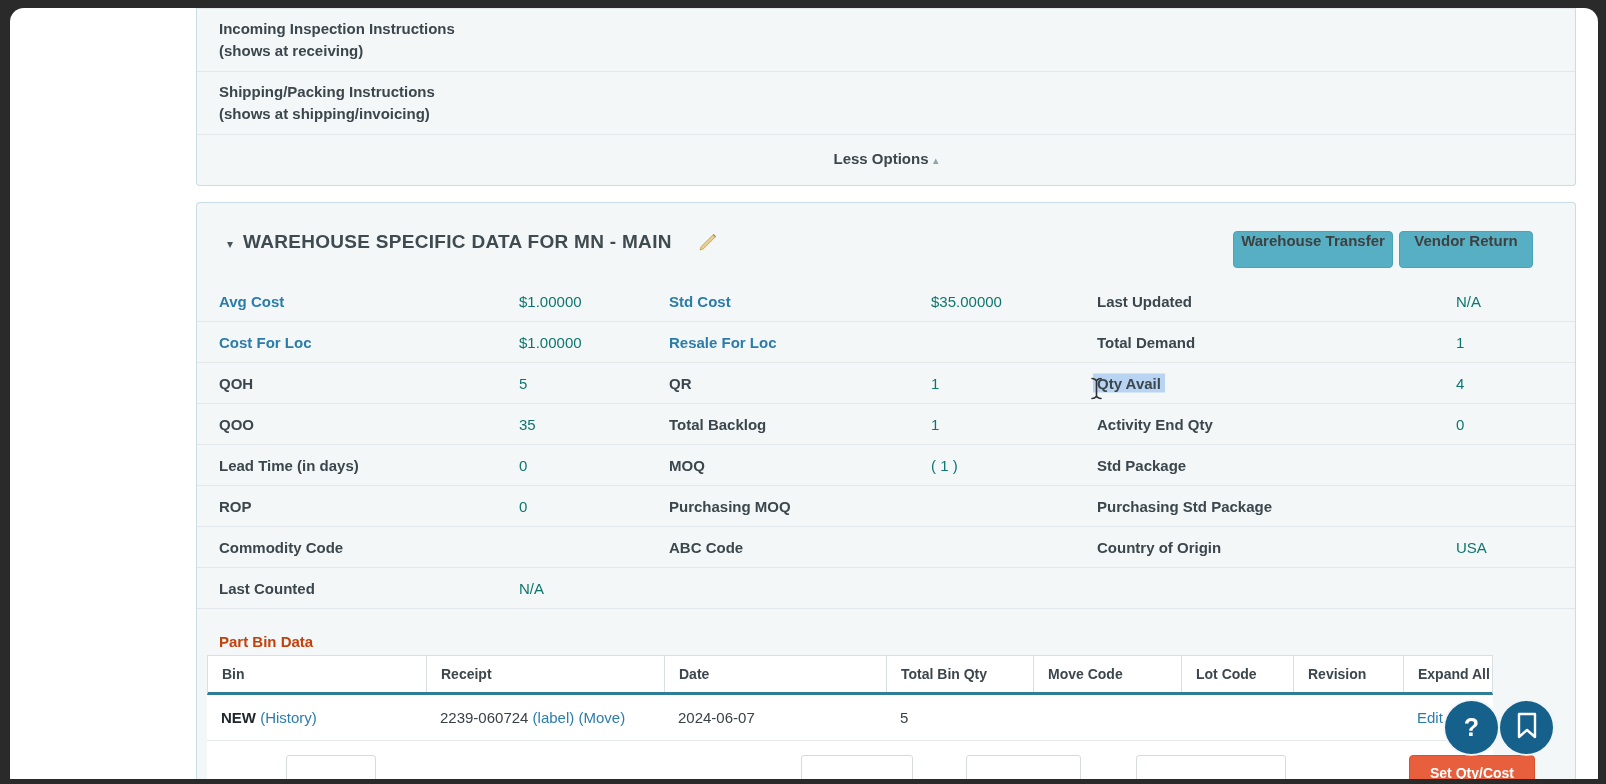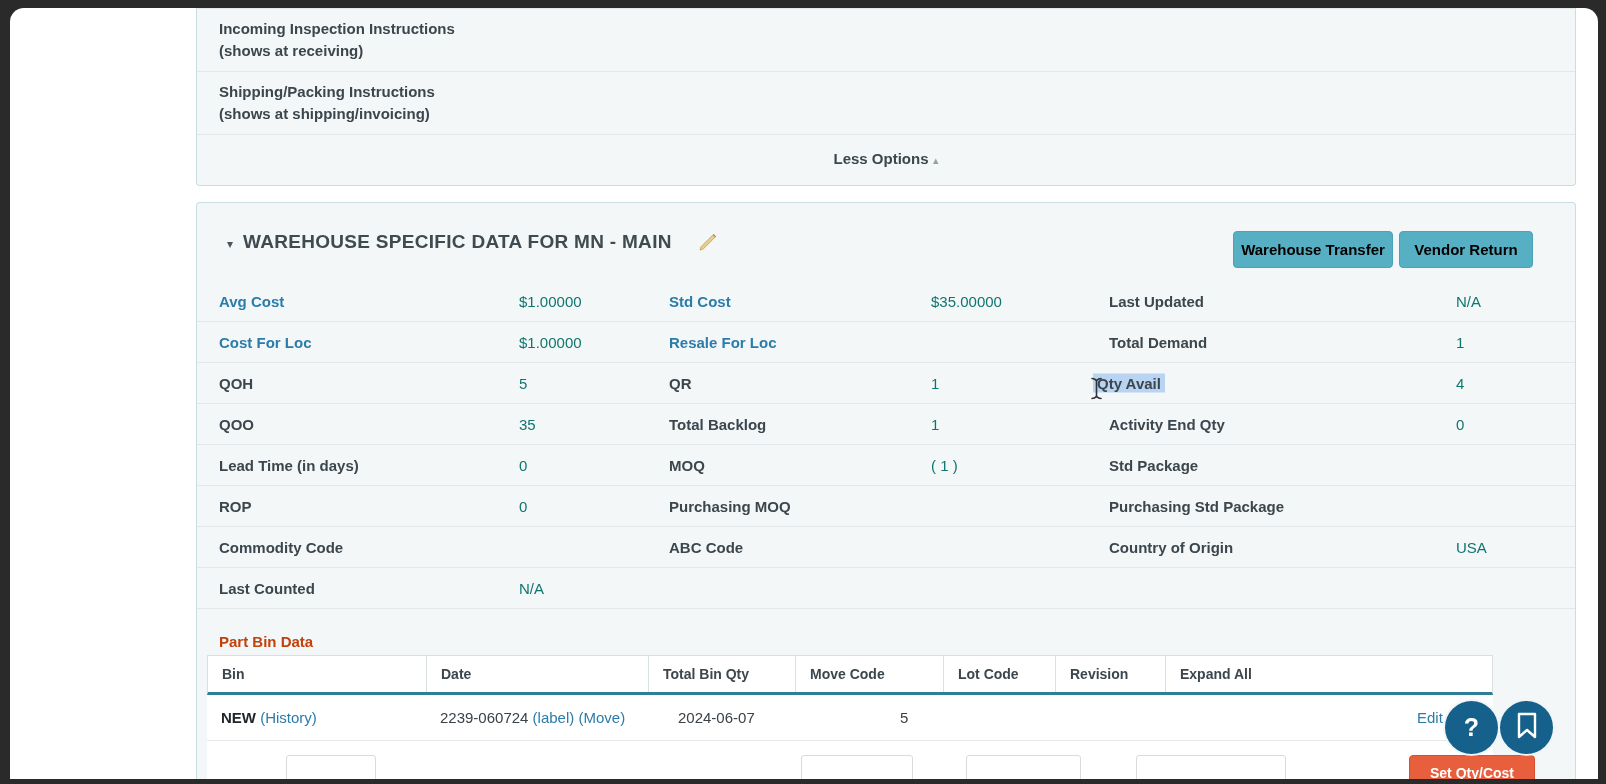--- a/index.html
+++ b/index.html
@@ -29,37 +29,37 @@
   .opt-label { font-weight:700; font-size:15px; color:#3c464d; line-height:22px; }
   .less-options { font-weight:700; font-size:15px; color:#3c464d; }
   .caret-up { color:#93a3ab; font-size:11px; }
 
   
   .wh-caret { position:absolute; left:30px; top:34px; font-size:12px; color:#4a555c; }
   .wh-title { position:absolute; left:46px; top:28px; font-size:19px; font-weight:700; color:#3f4a51; letter-spacing:.3px; }
   .pencil-icon { position:absolute; left:500px; top:28px; }
   .btn-teal {
     position:absolute; top:28px; height:37px; border:1px solid #4aa3b8; border-radius:4px;
-    background:#57afc3; color:#000000; font-weight:700; font-size:15px;
-    display:flex; align-items:center; justify-content:center; cursor:pointer;
+    background:#57afc3; color:#404040; font-weight:700; font-size:15px;
+    display:flex; align-items:flex-start; justify-content:center; cursor:pointer;
     font-family:"Liberation Sans", sans-serif;
   }
   .btn-wt { left:1036px; width:160px; }
   .btn-vr { left:1202px; width:134px; }
 
   
   .fields { position:absolute; left:0; top:78px; width:100%; }
   .frow { position:relative; height:41px; border-bottom:1px solid #e1e7ea; }
   .frow span { position:absolute; top:50%; transform:translateY(-50%); white-space:nowrap; }
   .l { font-weight:700; font-size:15px; color:#3c464d; }
   .l.link { color:#2b7cab; cursor:pointer; }
   .v { font-size:15px; color:#0f766e; }
   .p1l { left:22px; } .p1v { left:322px; }
   .p2l { left:472px; } .p2v { left:734px; }
-  .p3l { left:900px;margin-left:12px; } .p3v { left:1259px; }
+  .p3l { left:900px; } .p3v { left:1259px; }
   .sel { background:#b9d4f2; padding:1px 4px; margin-left:-4px; }
   .text-cursor { position:absolute; left:893px; top:174px; z-index:5; }
 
   
   .bin-heading { position:absolute; left:22px; top:430px; font-weight:700; font-size:15px; color:#c2410c; }
   .bin-table { position:absolute; left:10px; top:452px; width:1286px; }
   .bt-head { display:flex; height:40px; background:#fff; border:1px solid #d9e0e3; border-bottom:3px solid #2e7e95; }
   .bt-head .cell {
     border-right:1px solid #d9e0e3; font-weight:700; font-size:14px; color:#3c464d;
     padding-left:14px; line-height:36px; overflow:hidden; white-space:nowrap;
@@ -190,20 +190,21 @@
       <div class="frow">
         <span class="l p1l">Last Counted</span>
         <span class="v p1v">N/A</span>
       </div>
     </div>
 
     <div class="bin-heading">Part Bin Data</div>
     <div class="bin-table">
       <div class="bt-head">
         <div class="cell c0">Bin</div>
+        <div class="cell c1">Receipt</div>
         <div class="cell c2">Date</div>
         <div class="cell c3">Total Bin Qty</div>
         <div class="cell c4">Move Code</div>
         <div class="cell c5">Lot Code</div>
         <div class="cell c6">Revision</div>
         <div class="cell c7 link-blue">Expand All</div>
       </div>
       <div class="bt-row">
         <div class="cell c0">
           <span class="bold-dark">NEW</span>

